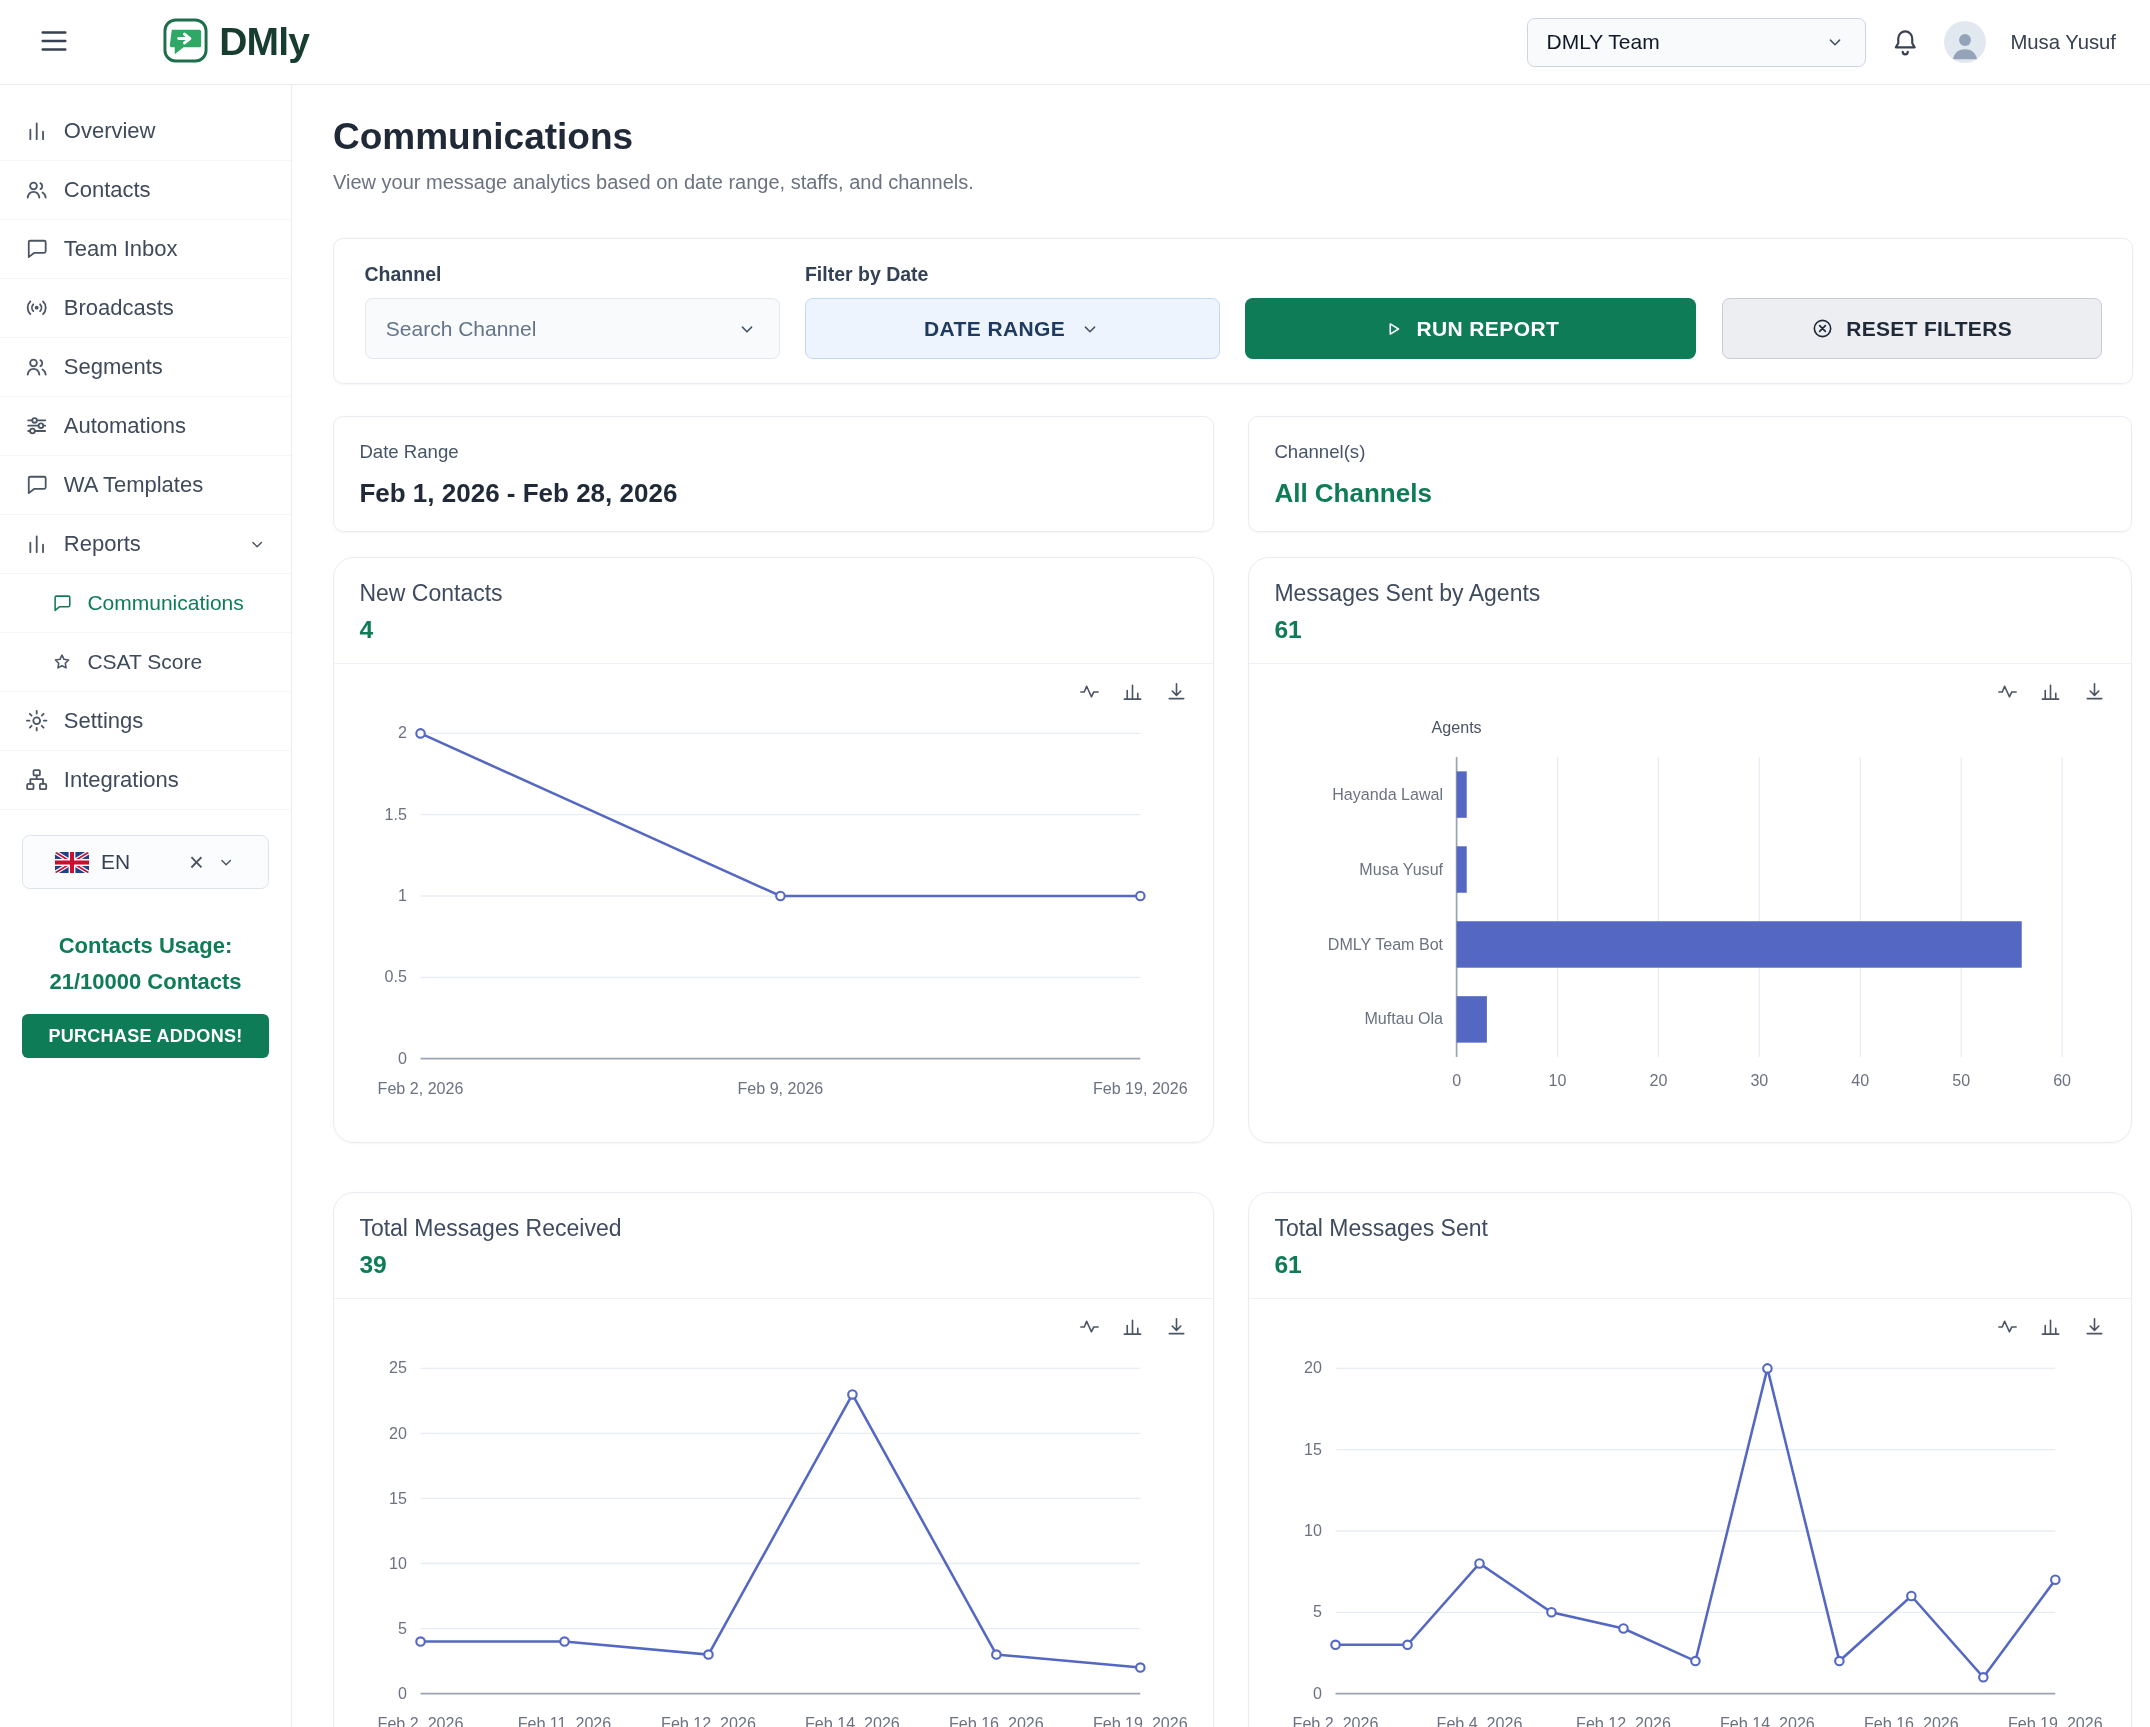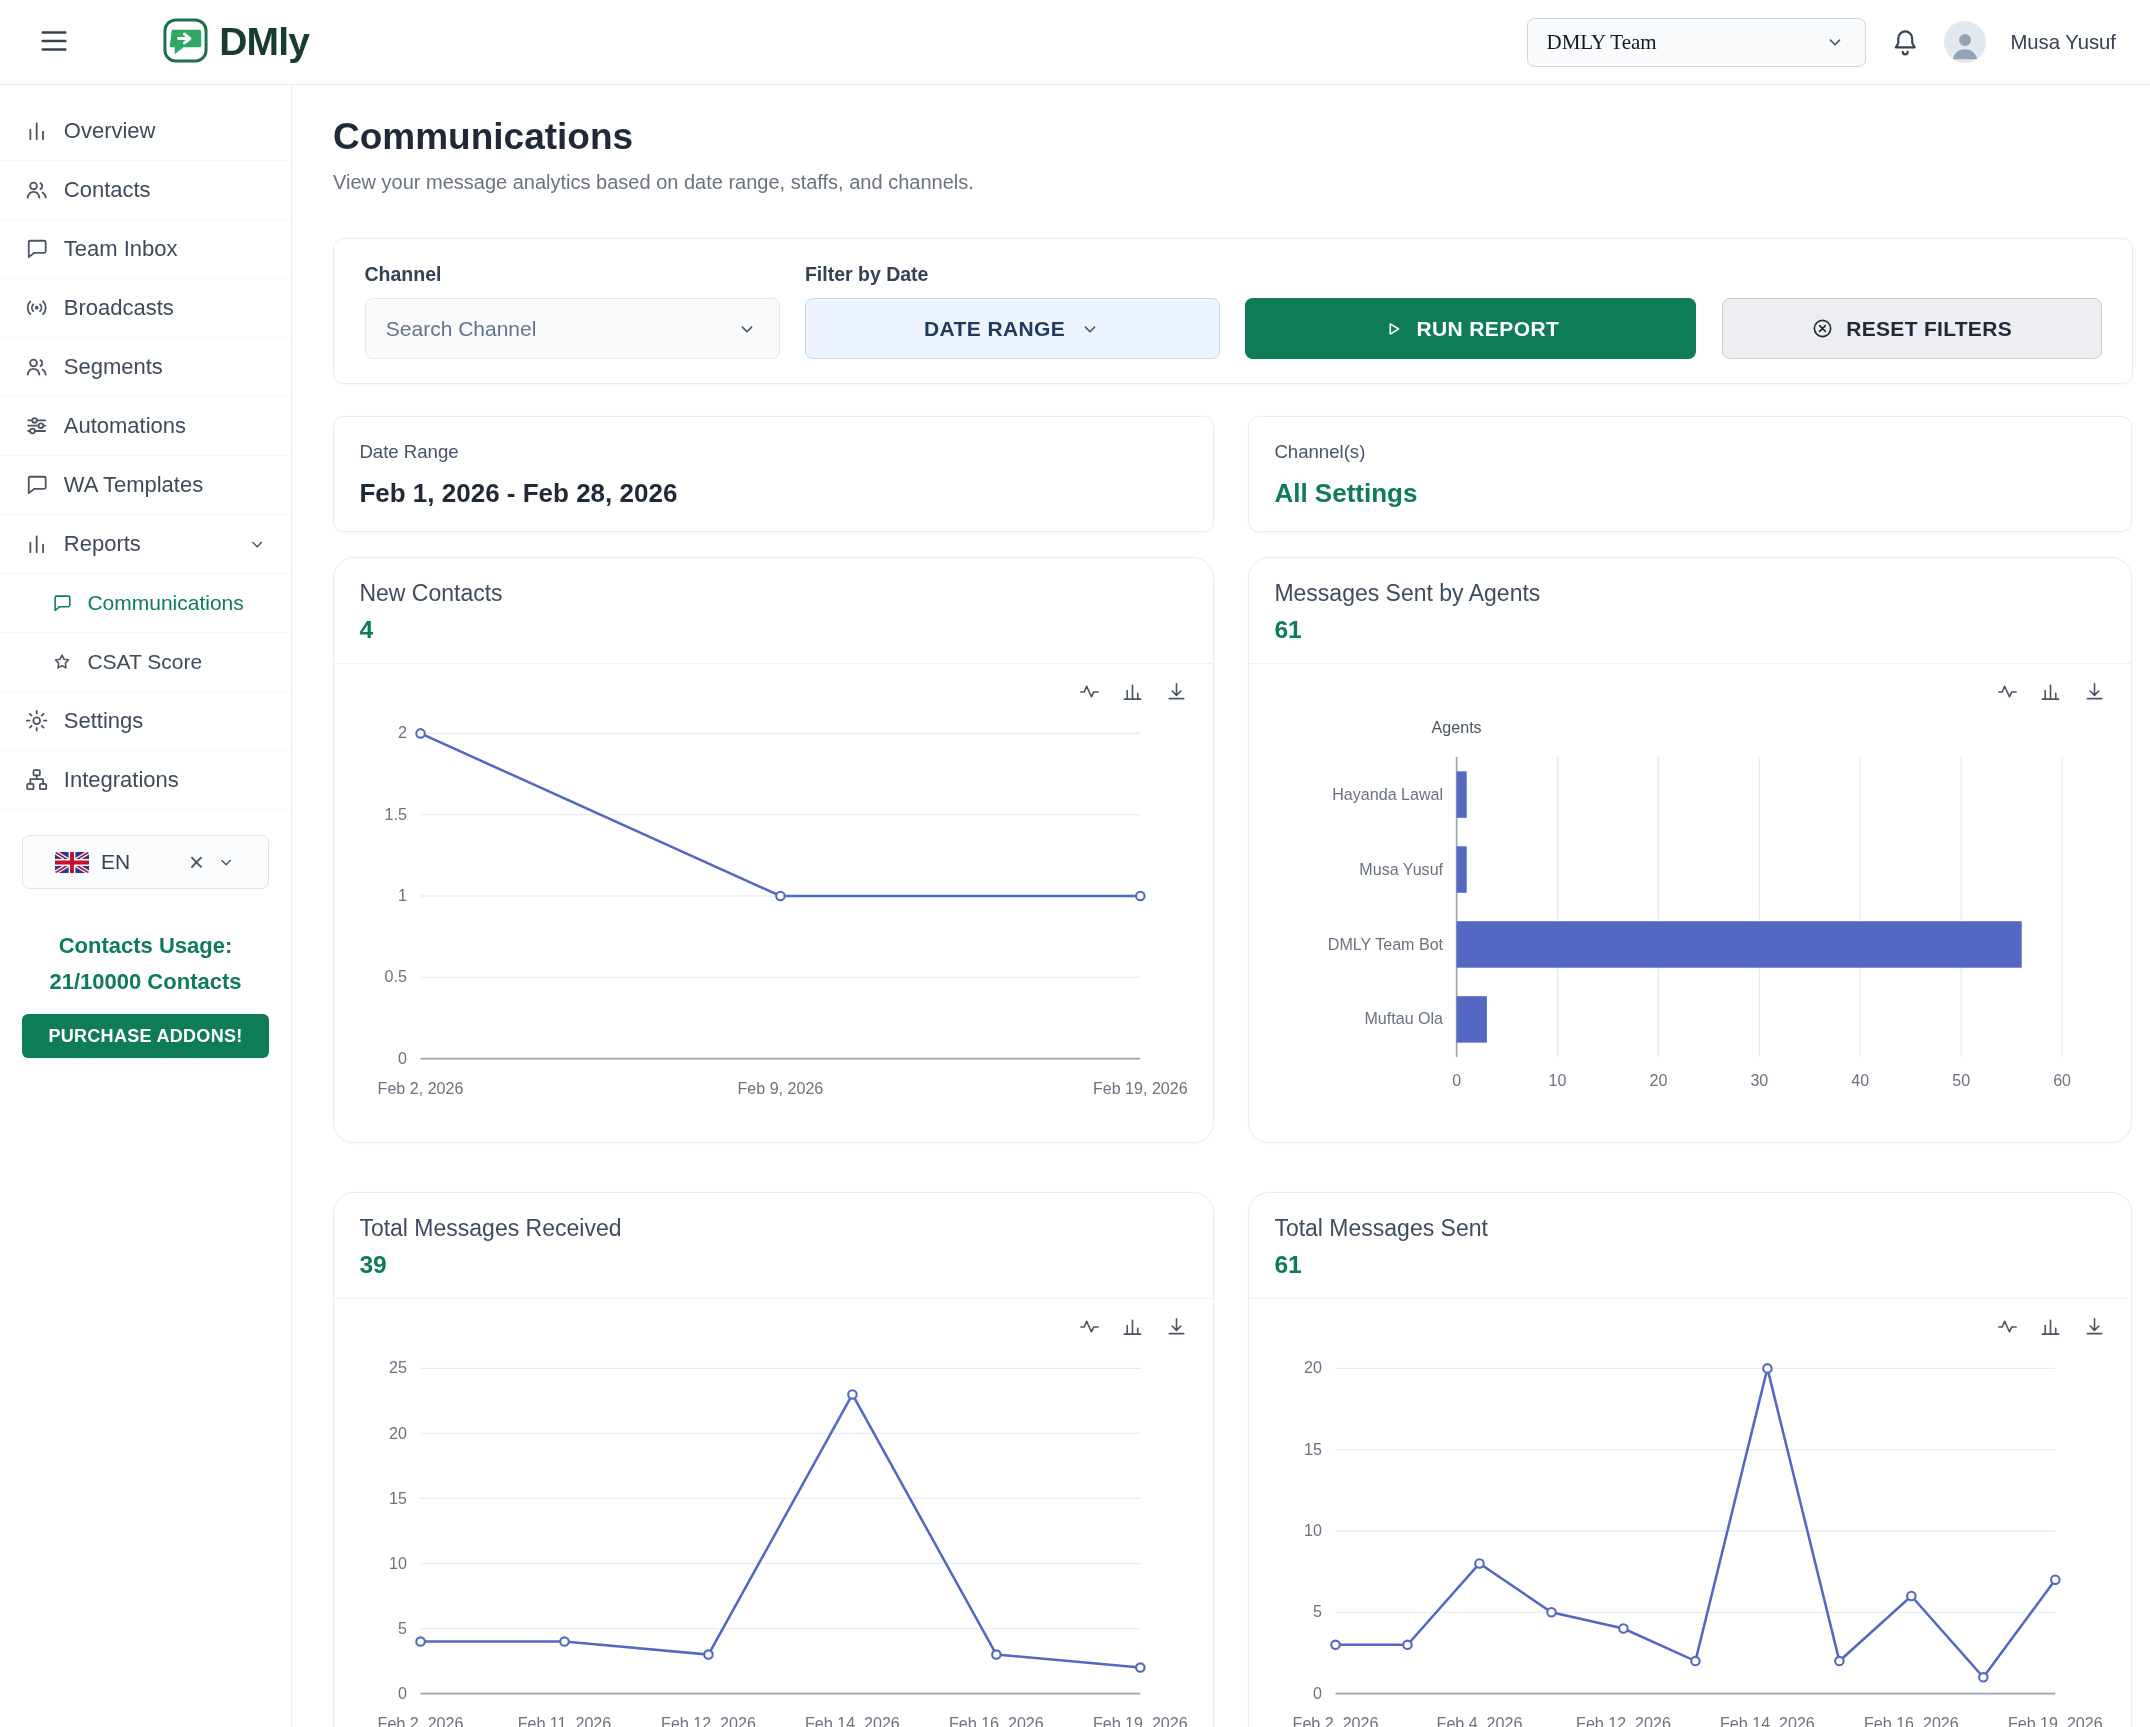--- a/index.html
+++ b/index.html
@@ -23,21 +23,21 @@
   }
   .menu-btn { background: none; border: none; width: 39px; height: 39px; color: #374151; cursor: pointer; }
   .logo { display: flex; align-items: center; gap: 10.2px; margin-left: 54px; cursor: pointer; }
   .logo-text { font-size: 39px; font-weight: bold; color: #173C30; letter-spacing: -0.8px; }
   .header-right { margin-left: auto; display: flex; align-items: center; gap: 24px; }
   .team-select {
     width: 339px; height: 49px;
     border: 1.7px solid #cbd5e1; border-radius: 7.6px;
     background: #f8fafc;
     display: flex; align-items: center; justify-content: space-between;
-    padding: 0 18.6px; font-size: 21px; font-weight: 500; color: #111827; cursor: pointer; font-family: Liberation Serif, serif;
+    padding: 0 18.6px; font-size: 21px; font-weight: 500; color: #111827; cursor: pointer;
   }
   .team-select .icon { width: 22px; height: 22px; color: #475569; }
   .bell { width: 30.5px; height: 30.5px; color: #374151; cursor: pointer; }
   .avatar {
     width: 42px; height: 42px; border-radius: 50%;
     background: #e2e8f0; color: #94a3b8;
     display: flex; align-items: center; justify-content: center; overflow: hidden; cursor: pointer;
   }
   .avatar svg { width: 34px; height: 34px; margin-top: 5.1px; }
   .username { font-size: 20.3px; color: #374151; }
@@ -401,21 +401,21 @@
         </button>
       </section>
 
       <div class="info-row">
         <div class="info-card">
           <div class="info-label">Date Range</div>
           <div class="info-value">Feb 1, 2026 - Feb 28, 2026</div>
         </div>
         <div class="info-card">
           <div class="info-label">Channel(s)</div>
-          <div class="info-value green">All Settings</div>
+          <div class="info-value green">All Channels</div>
         </div>
       </div>
 
       <div class="charts-grid">
 
         <div class="chart-card">
           <div class="chart-title">New Contacts</div>
           <div class="chart-total">4</div>
           <div class="chart-divider"></div>
           <div class="chart-toolbar">

